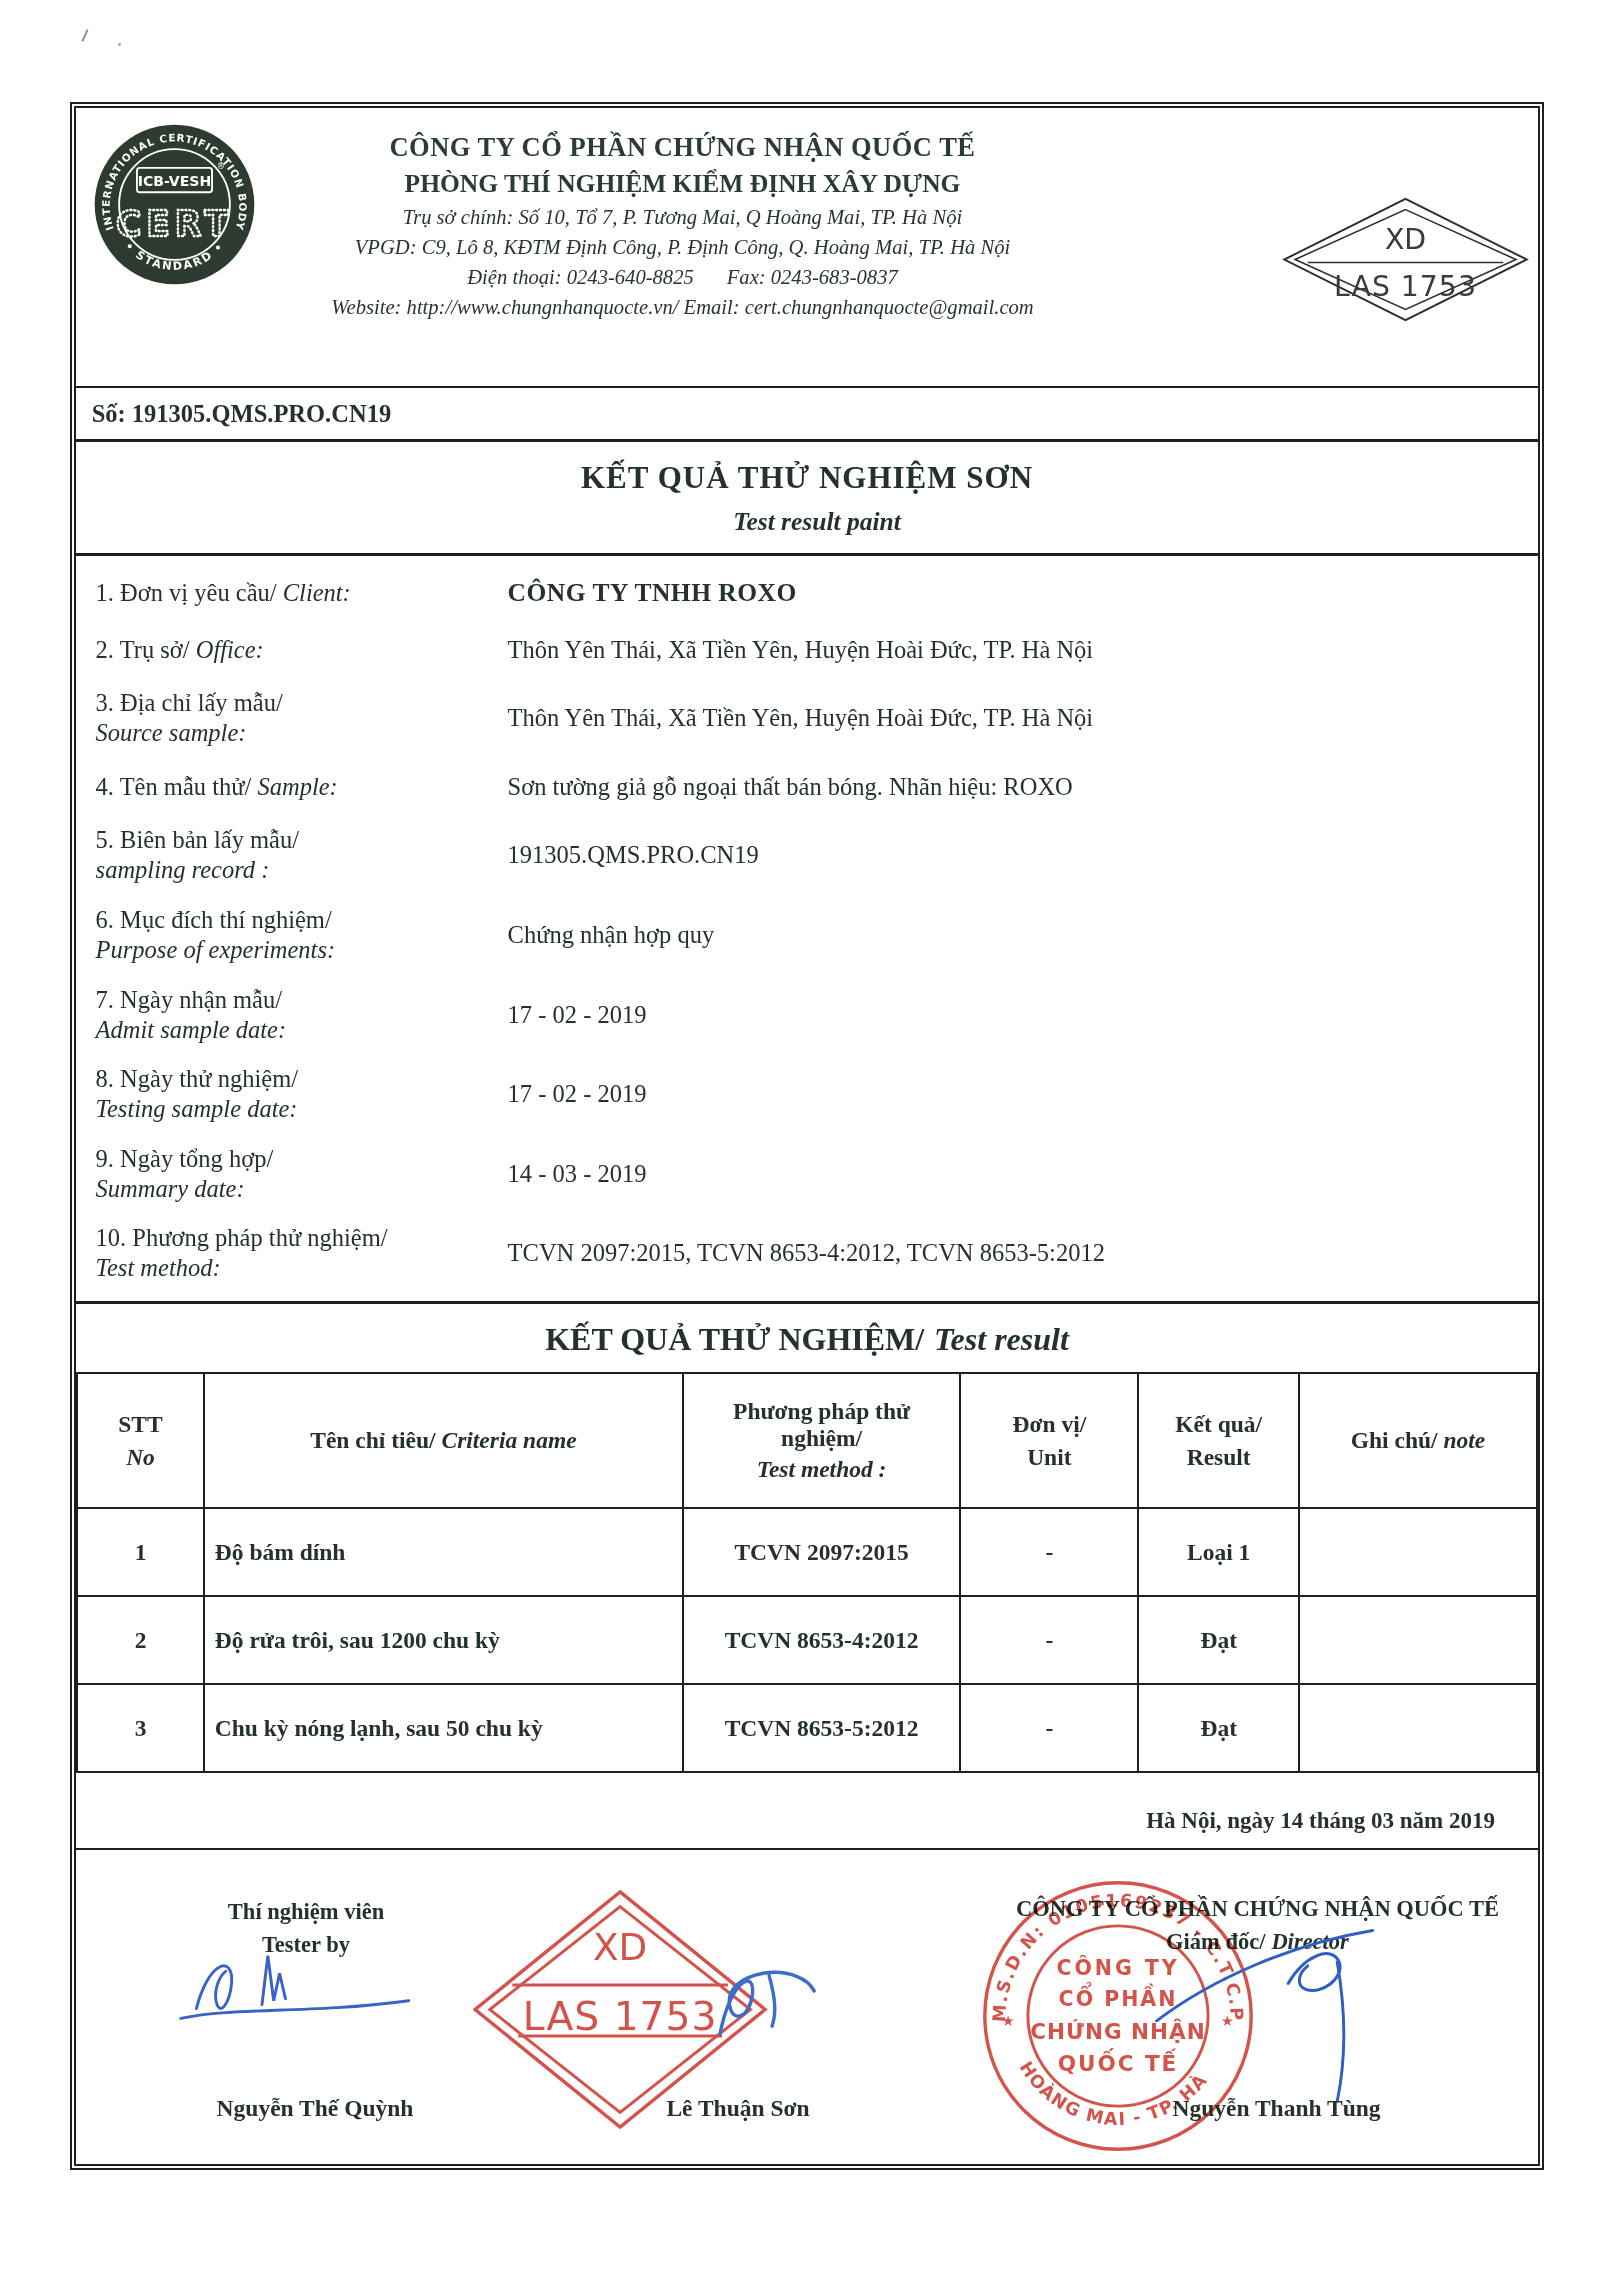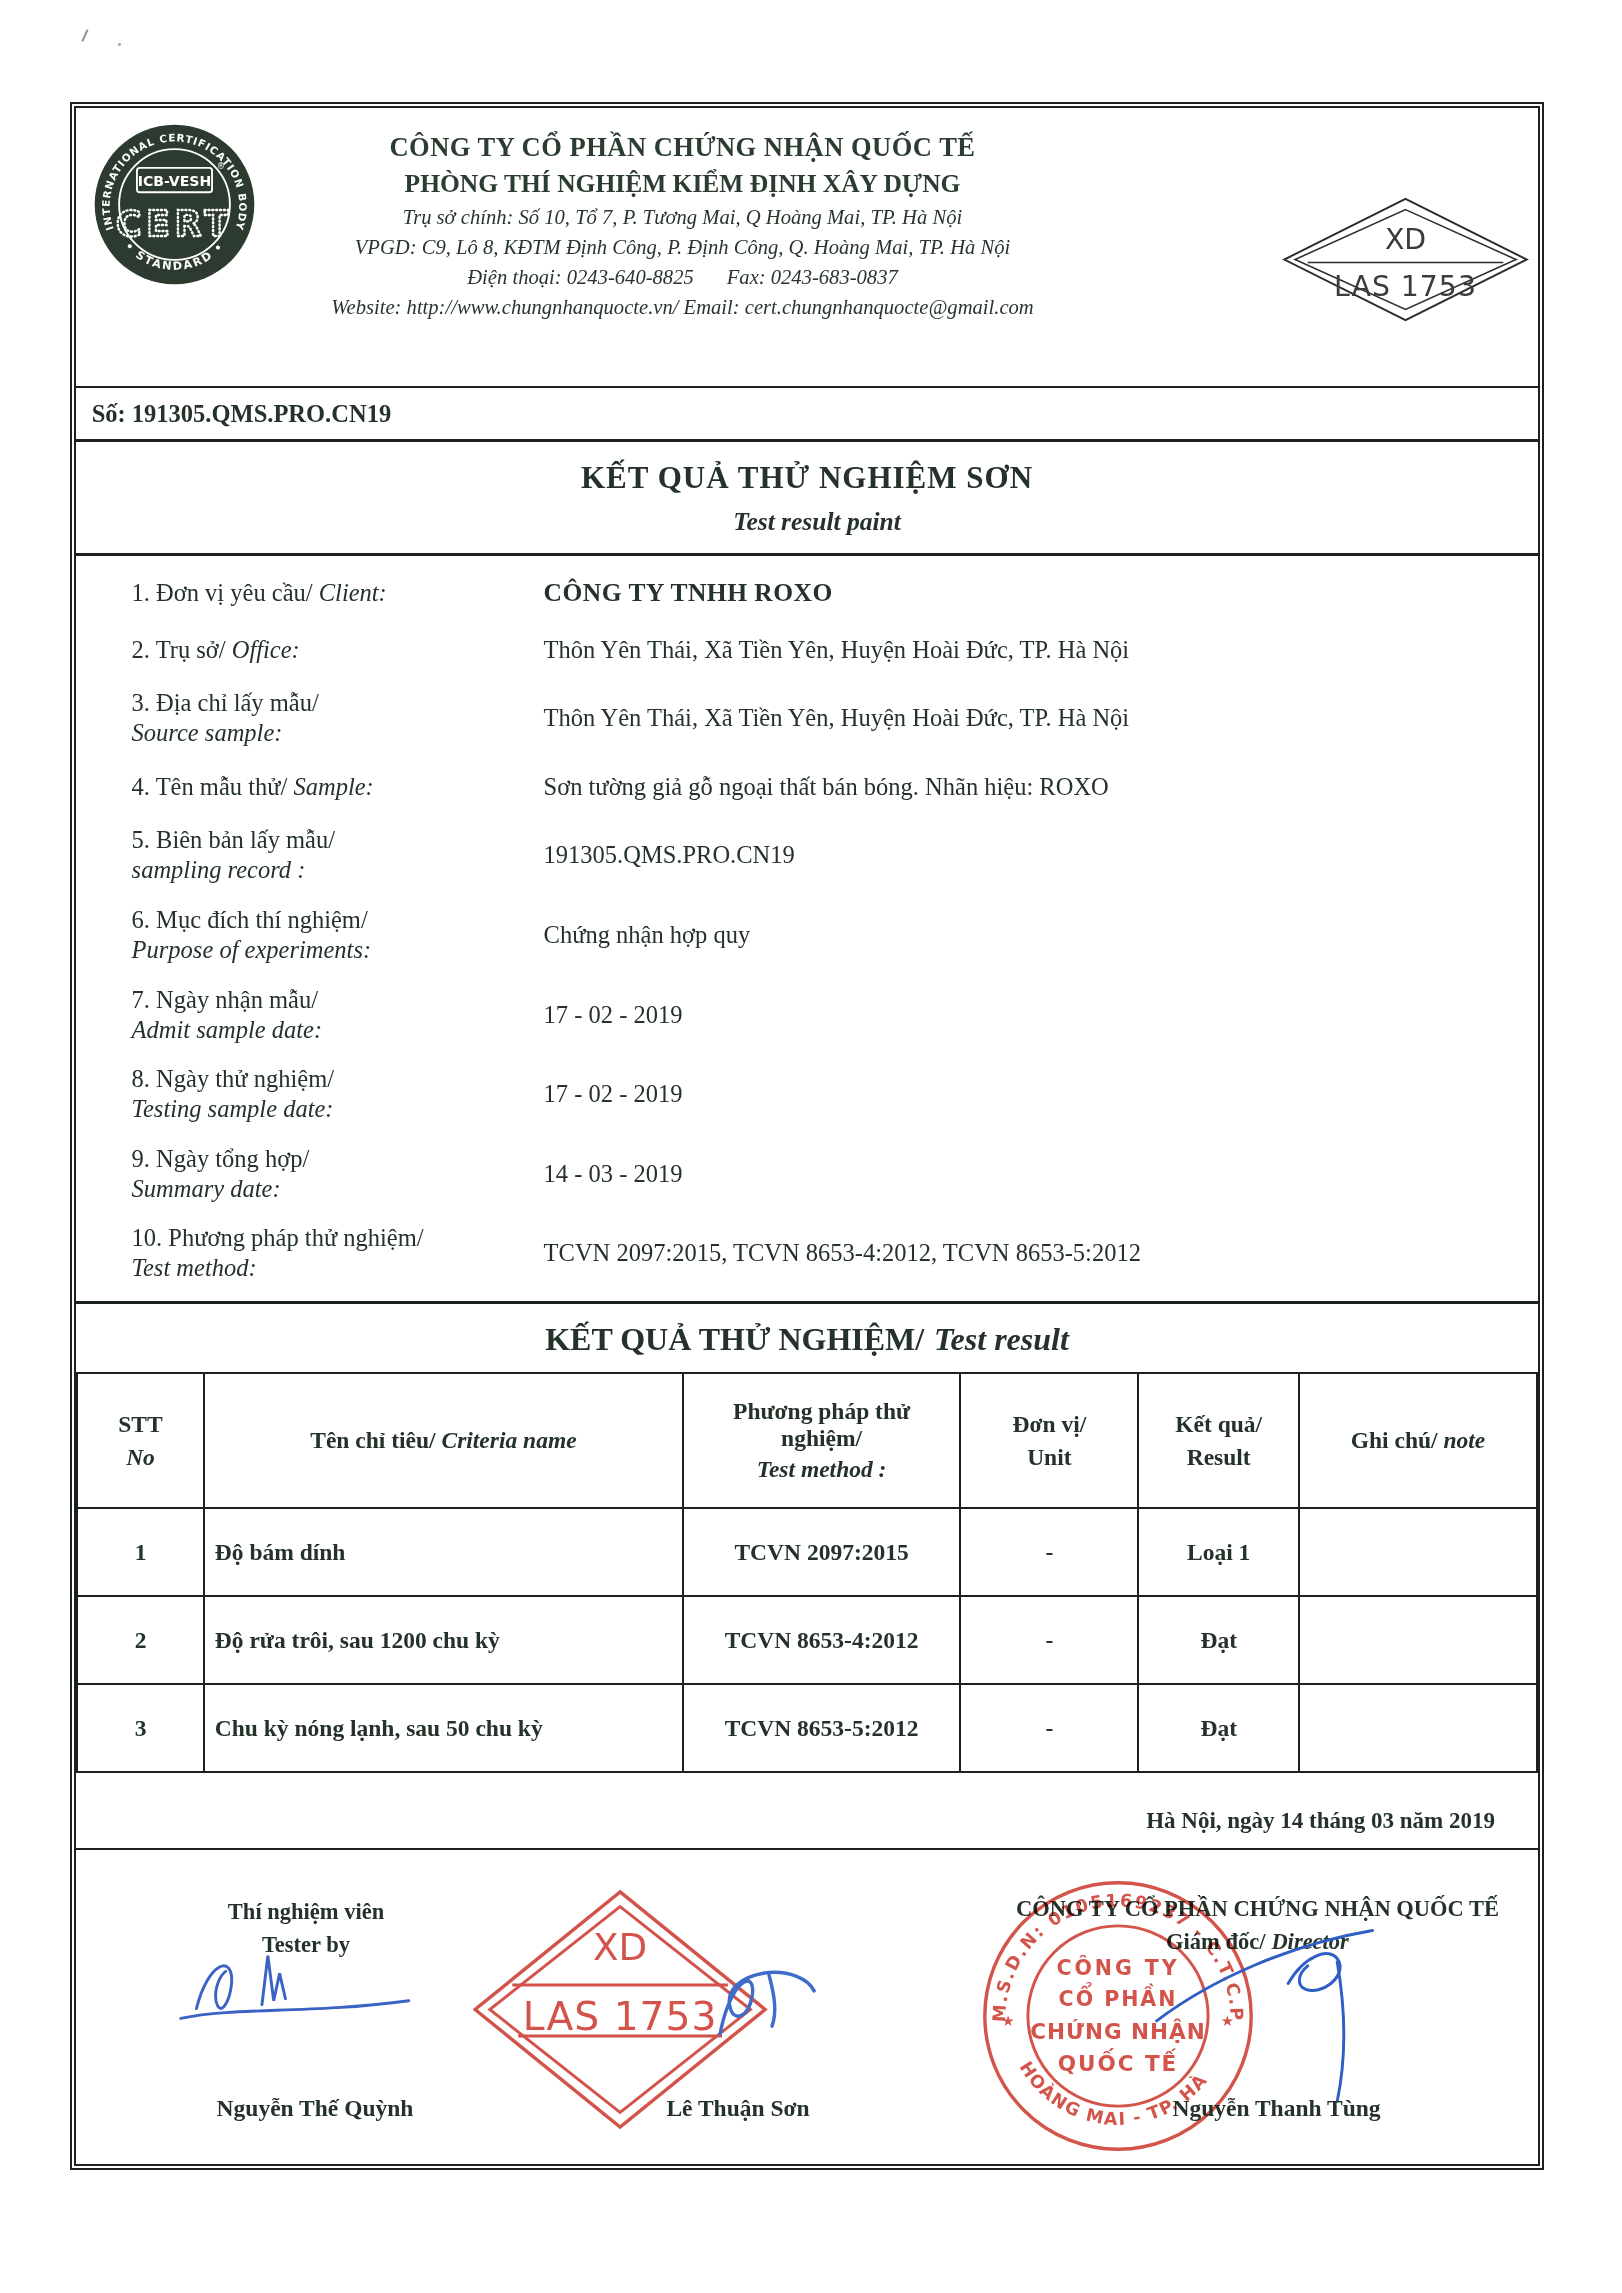--- a/index.html
+++ b/index.html
@@ -27,21 +27,21 @@
   .addr { font-size:20.6px; font-style:italic; line-height:30px; color:#27352b; }
   .addr .gap { display:inline-block; width:33px; }
 
   
   .doc-no { height:51px; line-height:51px; border-bottom:3.9px solid #1b211c; font-weight:bold; font-size:24.5px; padding-left:15.7px; }
   .title-block { text-align:center; border-bottom:3.9px solid #1b211c; padding:17.6px 0 15.7px; }
   .title-vi { font-size:31px; font-weight:bold; letter-spacing:1px; }
   .title-en { font-size:25.5px; font-weight:bold; font-style:italic; margin-top:11.8px;padding-left:20px; }
 
   
-  .fields { padding:7.8px 15.7px 7.8px 19.6px;margin-left:36px; }
+  .fields { padding:7.8px 15.7px 7.8px 19.6px; }
   .field-row { display:flex; align-items:center; }
   .f-label { width:412px; flex:none; font-size:24.5px; line-height:30px; padding:13.7px 0; }
   .field-row.stacked .f-label { padding:9.8px 0; }
   .stacked .f-en { display:block; }
   .f-en { font-style:italic; }
   .f-value { font-size:24.5px; }
   .f-value.v-bold { font-weight:bold; font-size:25.5px; letter-spacing:0.5px; }
 
   
   .results-heading { border-top:3.9px solid #1b211c; text-align:center; padding:16.7px 0 14.7px; font-size:32px; font-weight:bold; }

